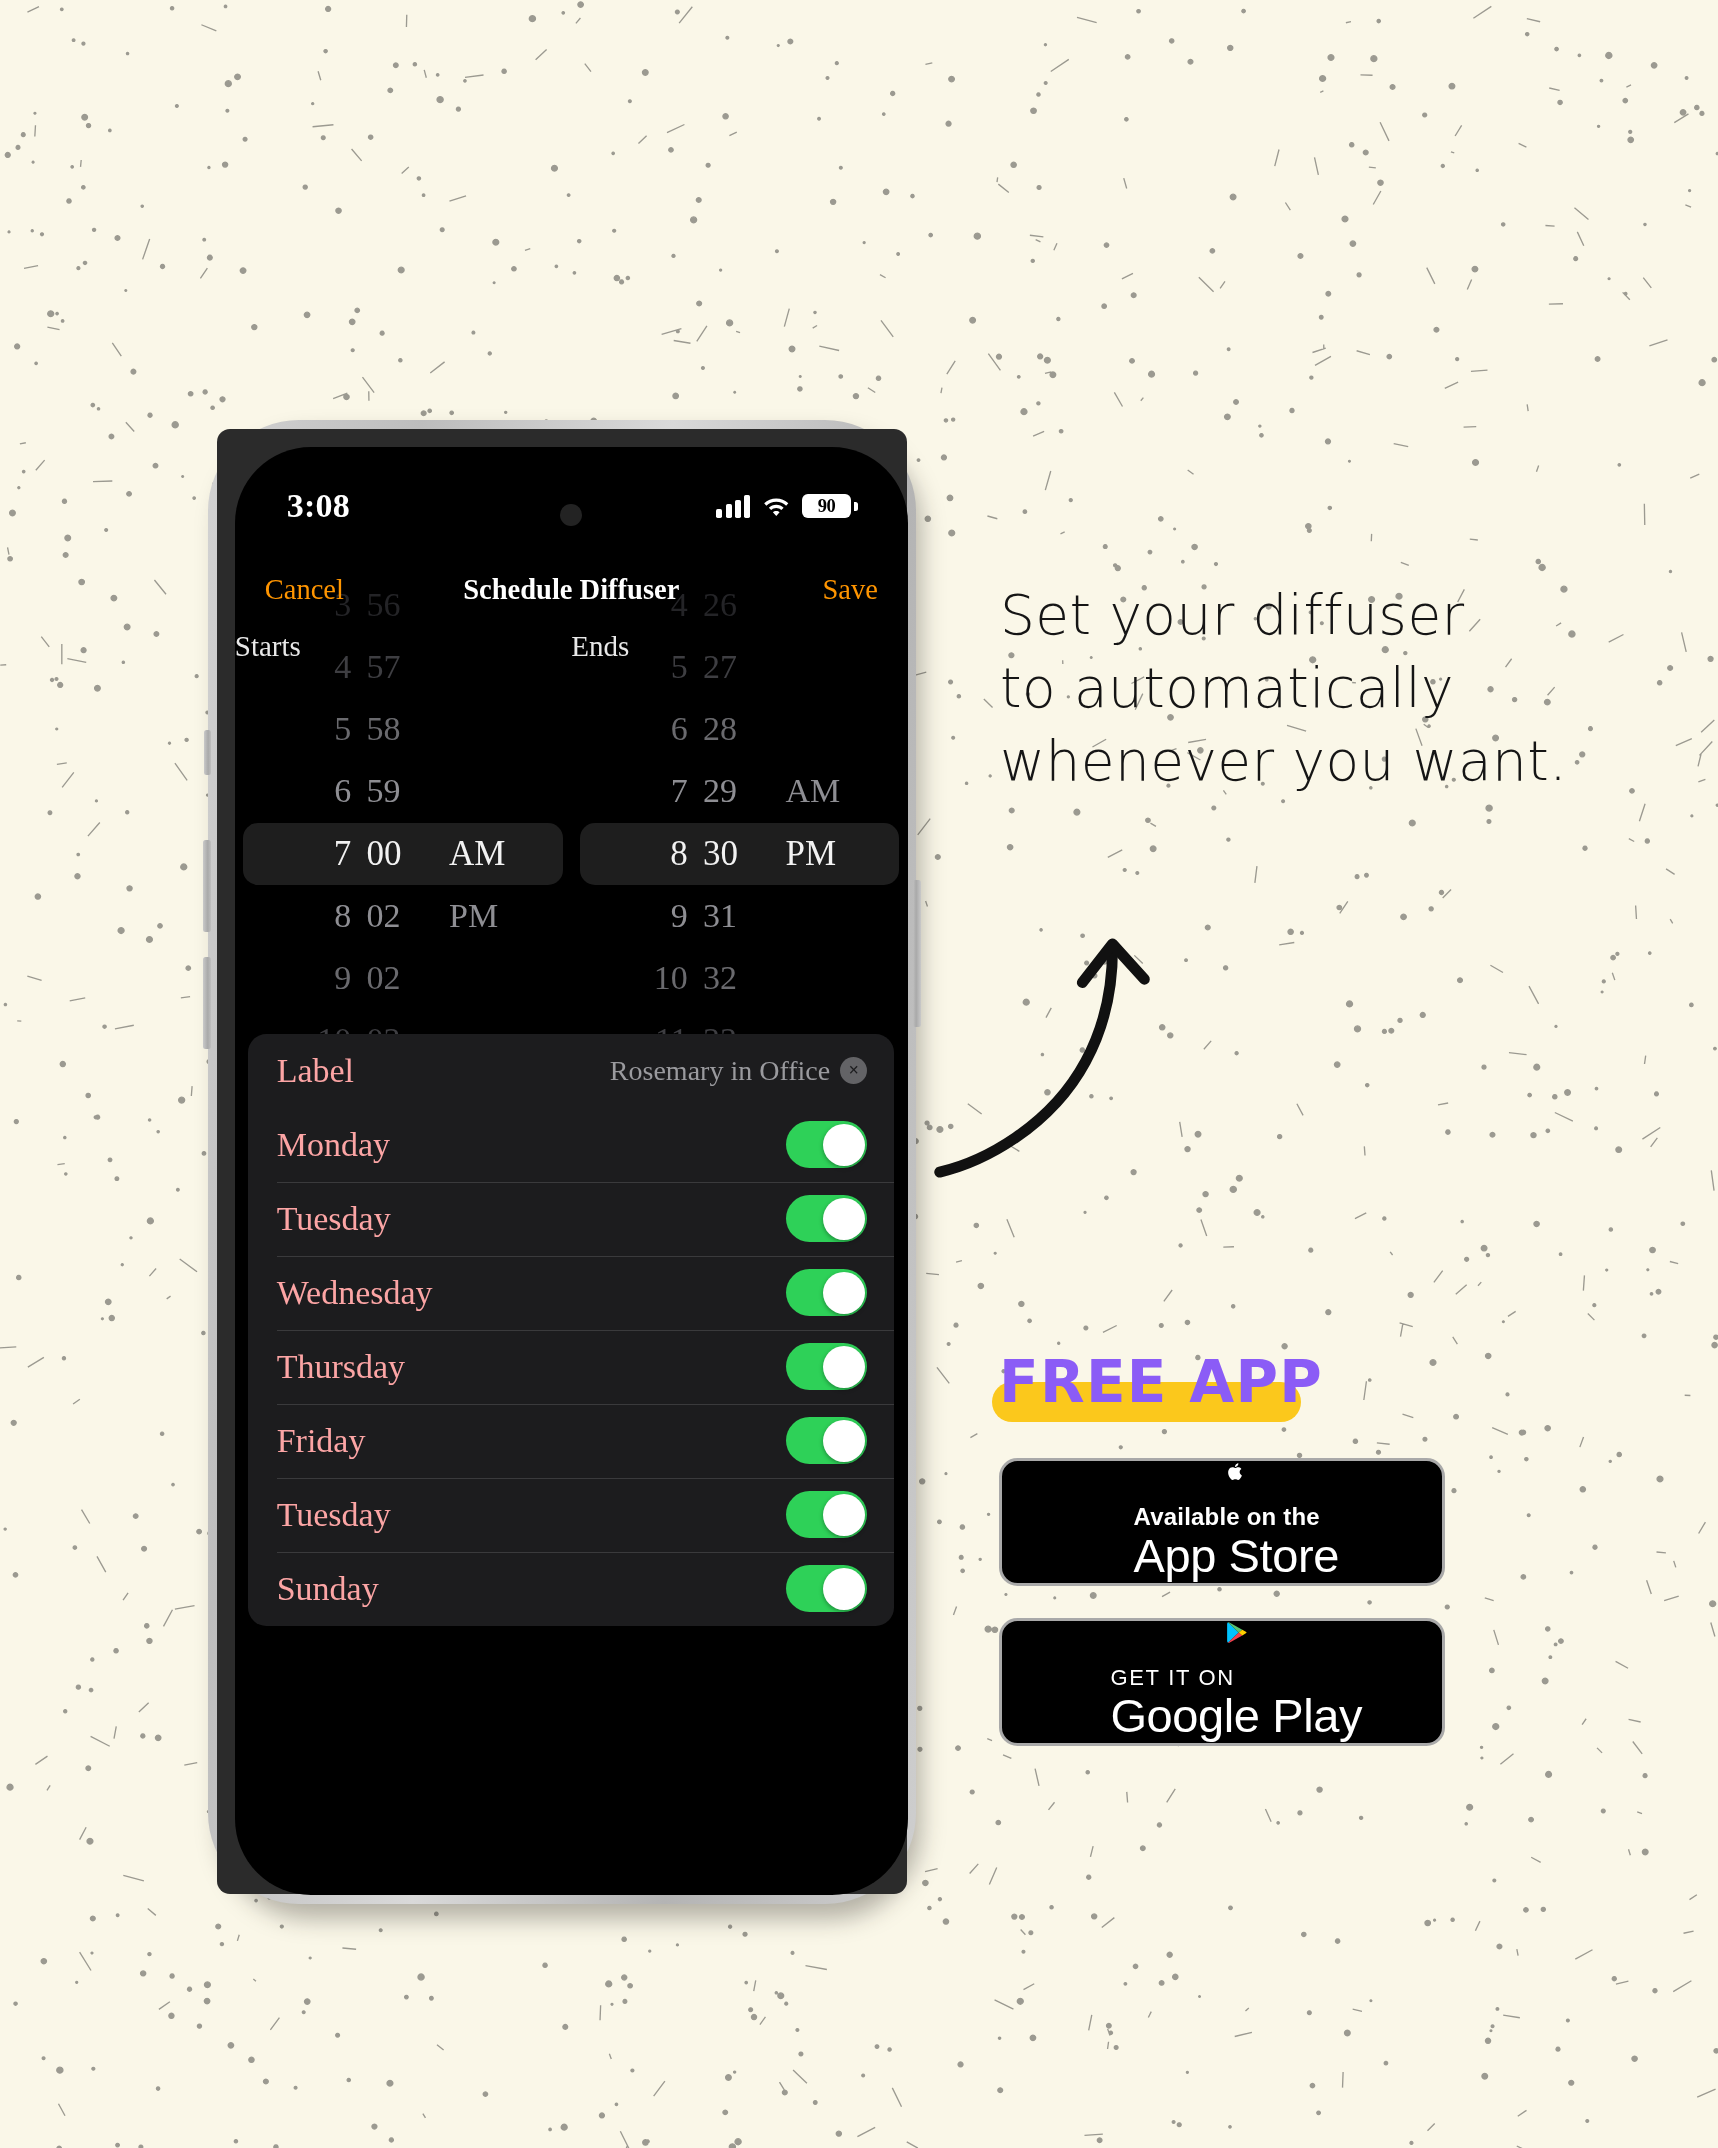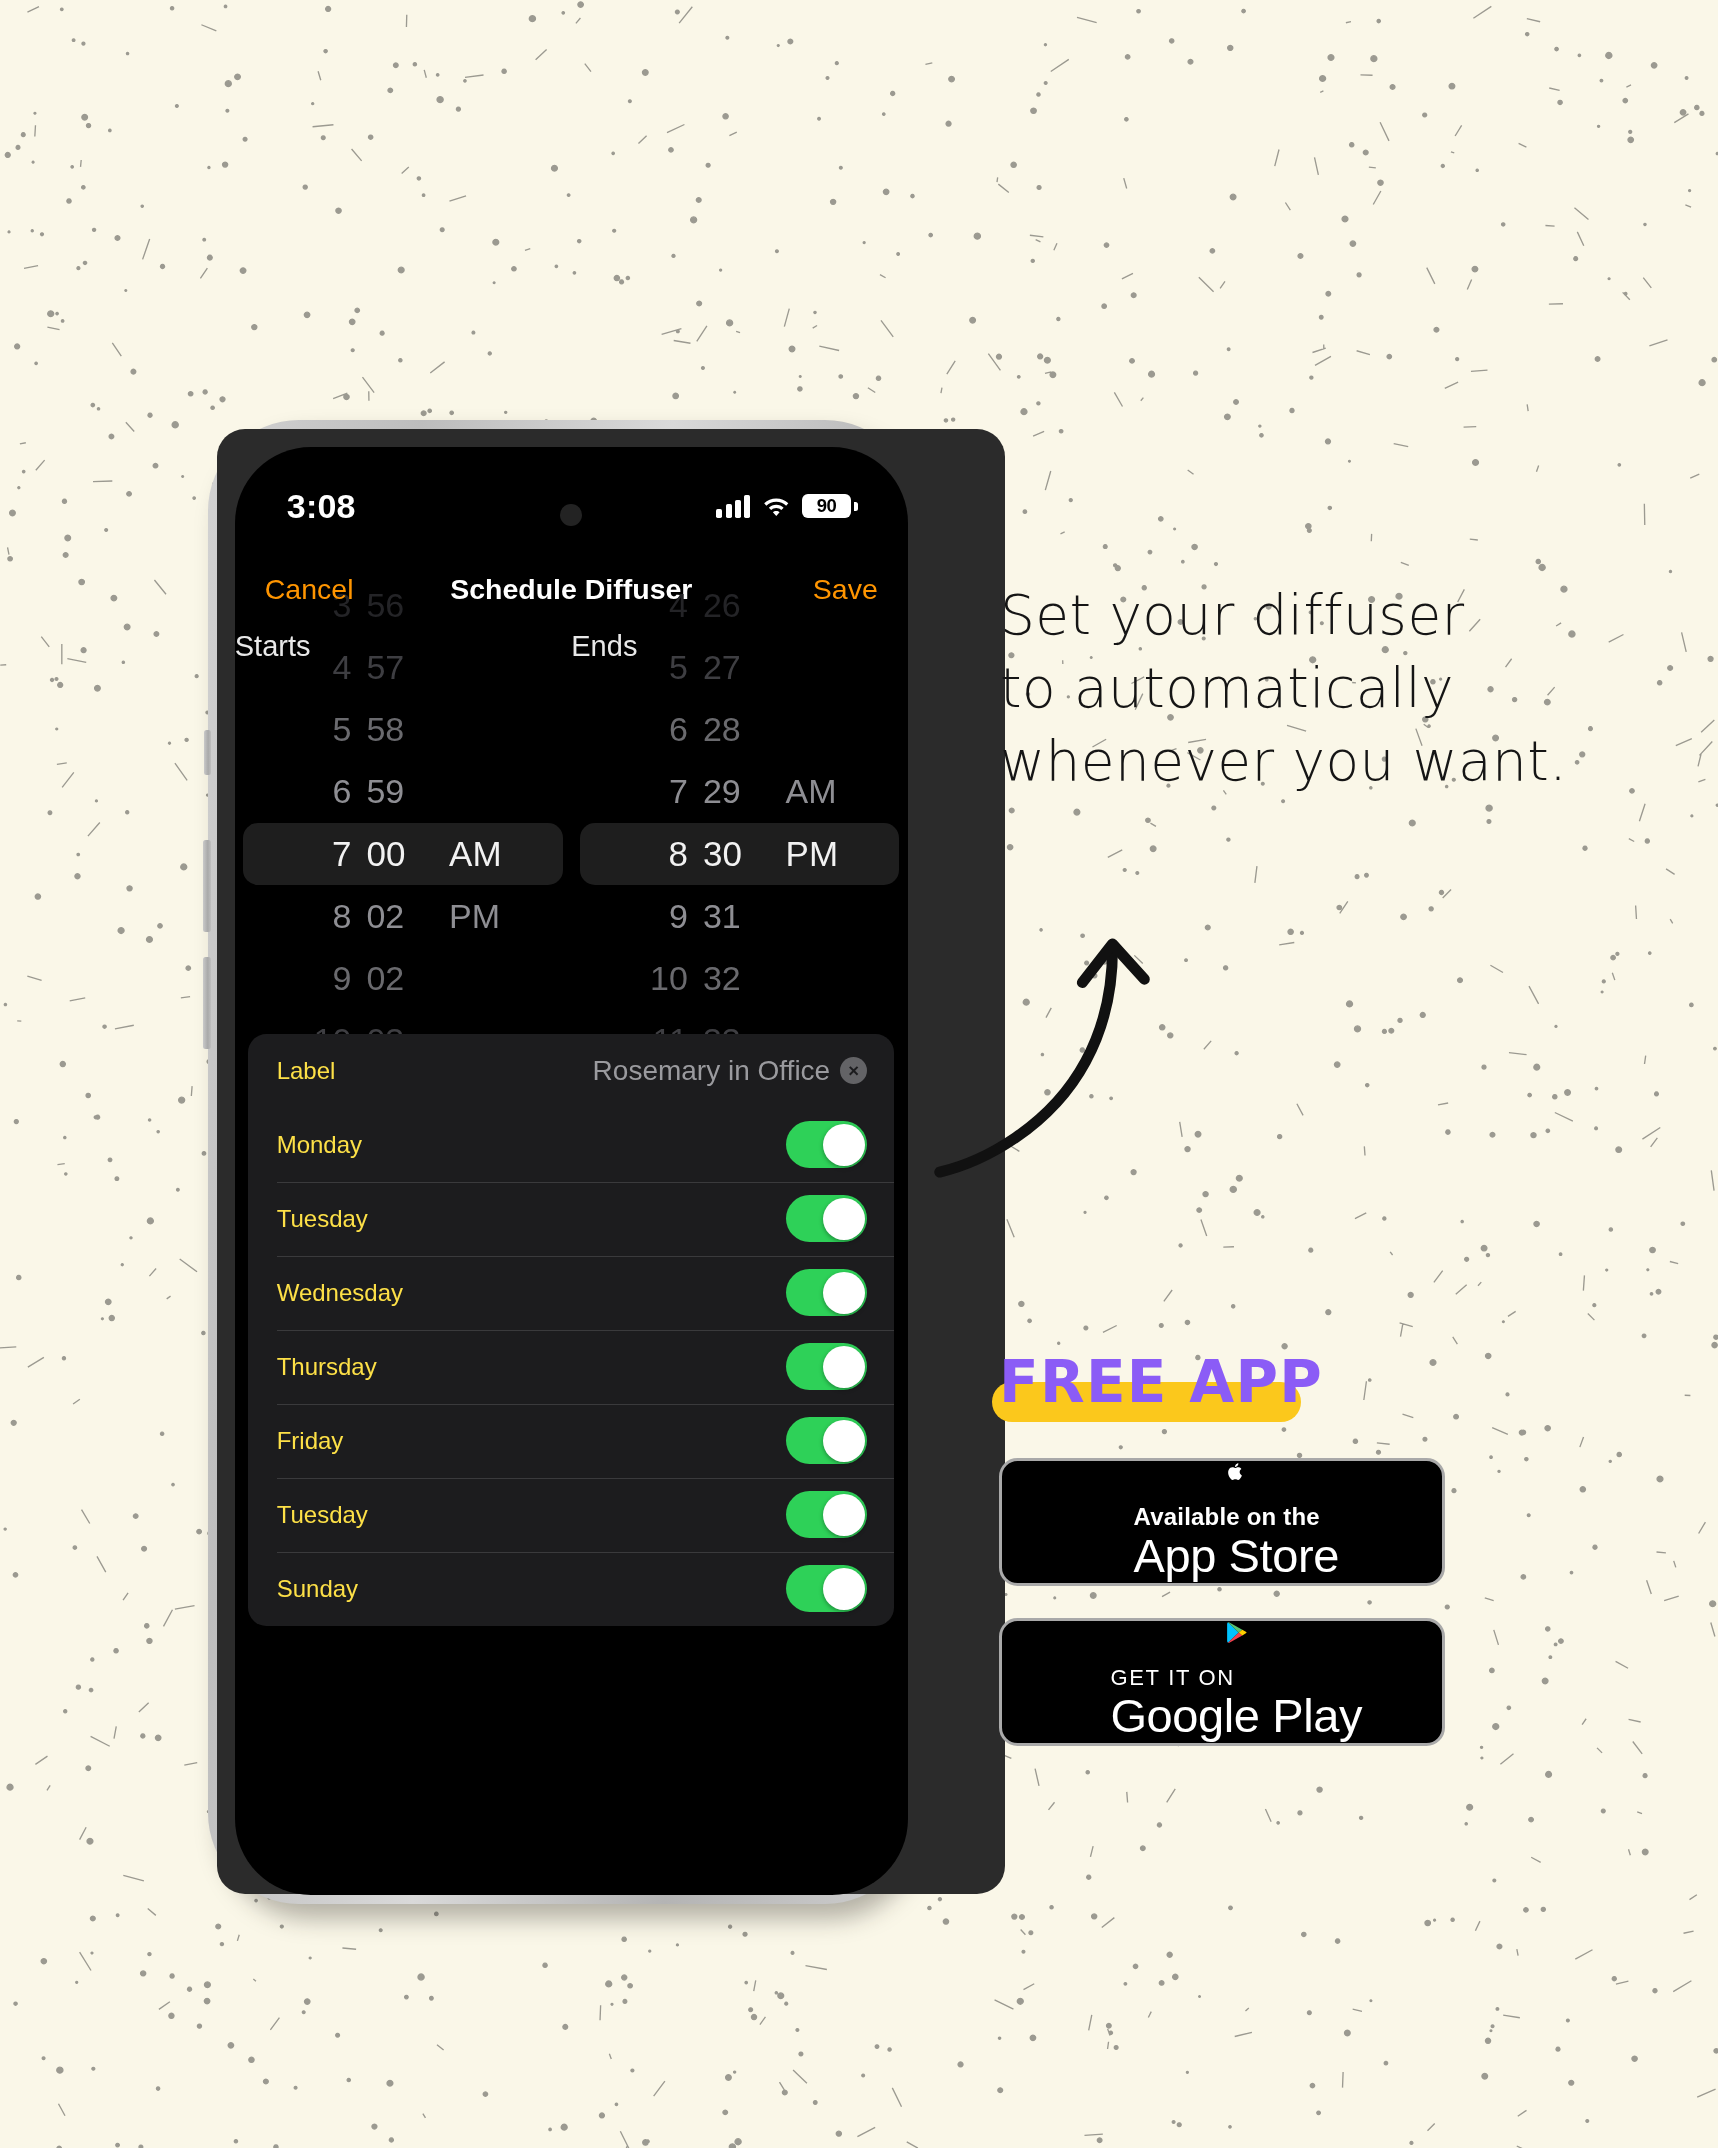--- a/index.html
+++ b/index.html
@@ -54,24 +54,25 @@
     height: 1484px;
     border-radius: 91px;
     background: linear-gradient(100deg,#d3d3d3 0%,#bdbdbd 22%,#d9d9d9 48%,#b4b4b4 74%,#cfcfcf 100%);
   }
 
   
   .phone-rim {
     position: absolute;
     left: 9.2px;
     top: 9.2px;
-    width: 788px;
+    width: 690px;
     height: 1465px;
-    border-radius: 28px;
+    border-radius: 13px;
     background: #2b2b2b;
+    font-family: Liberation Serif, serif;
   }
 
   
   .screen {
     position: absolute;
     left: 17.6px;
     top: 17.6px;
     width: 673px;
     height: 1448px;
     border-radius: 76px;
@@ -264,22 +265,22 @@
     position: relative;
   }
   .row + .row::before {
     content: "";
     position: absolute;
     left: 28.5px; right: 0; top: 0;
     height: 1.7px;
     background: #3a3a3c;
   }
   .row-label-text {
-    color: #fde047;
-    font-size: 24px;
+    color: #fca5a5;
+    font-size: 34px;
   }
   .label-value {
     margin-left: auto;
     color: #9a9a9e;
     font-size: 28px;
     display: flex;
     align-items: center;
     gap: 10px;
   }
   .clear-btn {

